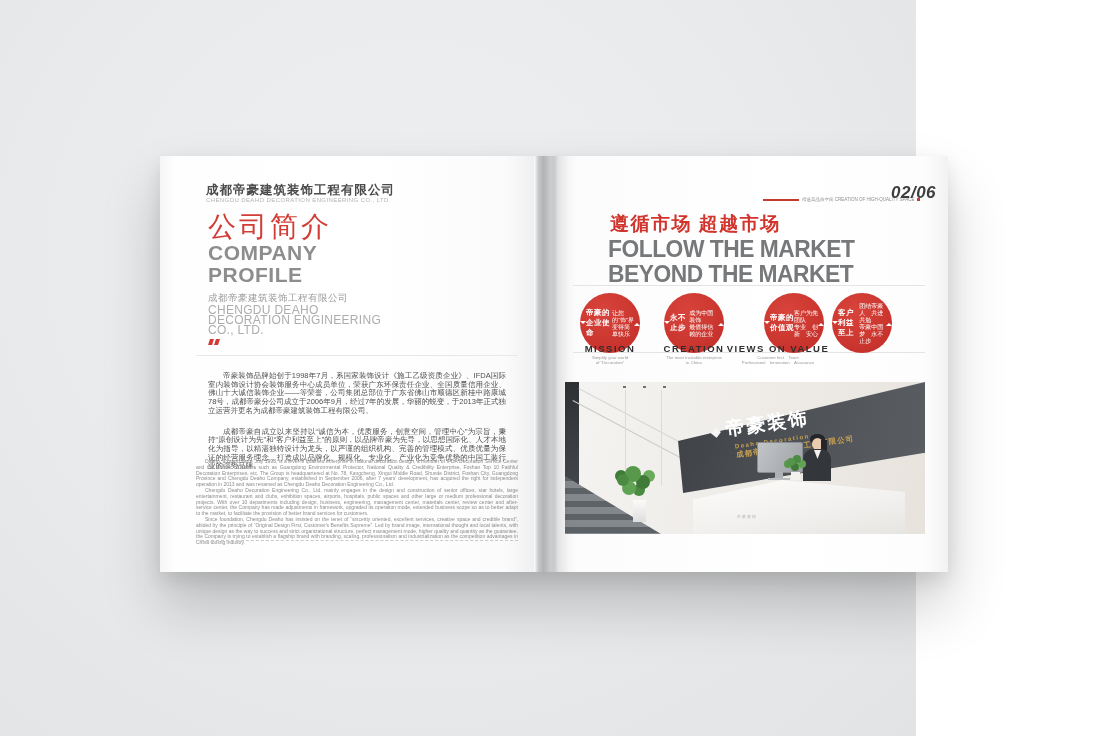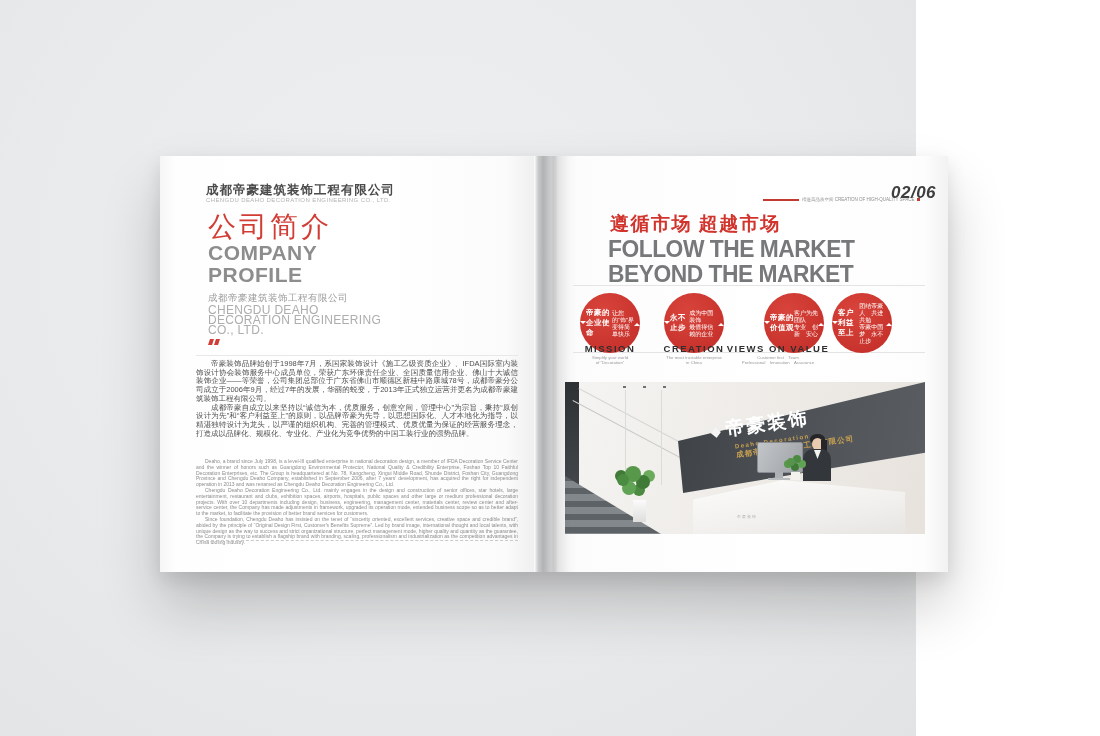--- a/index.html
+++ b/index.html
@@ -26,21 +26,21 @@
   .lp-header-cn{left:46px;top:26px;font-size:12.5px;font-weight:bold;color:#4b4b4b;letter-spacing:1px;}
   .lp-header-en{left:46px;top:41px;font-size:6px;color:#b3b3b3;letter-spacing:.4px;}
   .lp-title-cn{left:48px;top:52px;font-size:28px;font-weight:normal;color:#d13c35;letter-spacing:3px;}
   .lp-title-en{left:48px;top:86px;font-size:21px;font-weight:bold;color:#8d8d8d;line-height:22px;letter-spacing:.5px;}
   .lp-sub-cn{left:48px;top:136px;font-size:9.5px;color:#9b9b9b;letter-spacing:.5px;}
   .lp-sub-en{left:48px;top:149px;font-size:12px;color:#adadad;line-height:10px;letter-spacing:.3px;}
   .lp-quotes{left:49px;top:183px;display:flex;gap:2px;}
   .lp-quotes b{display:block;width:4px;height:6px;background:#d13c35;transform:skewX(-18deg);}
   .lp-rule-top{left:36px;top:199px;width:322px;height:1px;background:#e8e8e8;}
   .lp-body-cn{left:36px;top:204px;width:322px;font-size:7.5px;line-height:8.7px;color:#4f4f4f;text-align:justify;}
-  .lp-body-cn p{margin:0;text-indent:2em;}
+  .lp-body-cn p{margin:12px;text-indent:2em;}
   .lp-body-en{left:36px;top:303px;width:322px;font-size:5px;line-height:5.8px;color:#8c8c8c;text-align:justify;}
   .lp-body-en p{margin:0;text-indent:1.8em;}
   .lp-rule-bottom{left:36px;top:384px;width:322px;border-top:1px dashed #c9c9c9;}
   
   .rp-head-line{left:210px;top:43px;width:36px;height:2px;background:#c23a30;}
   .rp-tagline{left:249px;top:41px;font-size:4.5px;color:#8e8e8e;display:flex;align-items:center;gap:2px;}
   .rp-tagline i{display:block;width:3px;height:3px;background:#c23a30;}
   .rp-pagenum{left:338px;top:27px;font-size:17px;font-weight:bold;font-style:italic;color:#3e3e3e;letter-spacing:.5px;}
   .rp-title-cn{left:57px;top:55px;font-size:19px;font-weight:bold;color:#d0342c;letter-spacing:1.5px;}
   .rp-title-en{left:55px;top:81px;font-size:24px;font-weight:bold;color:#76787a;line-height:24.5px;

